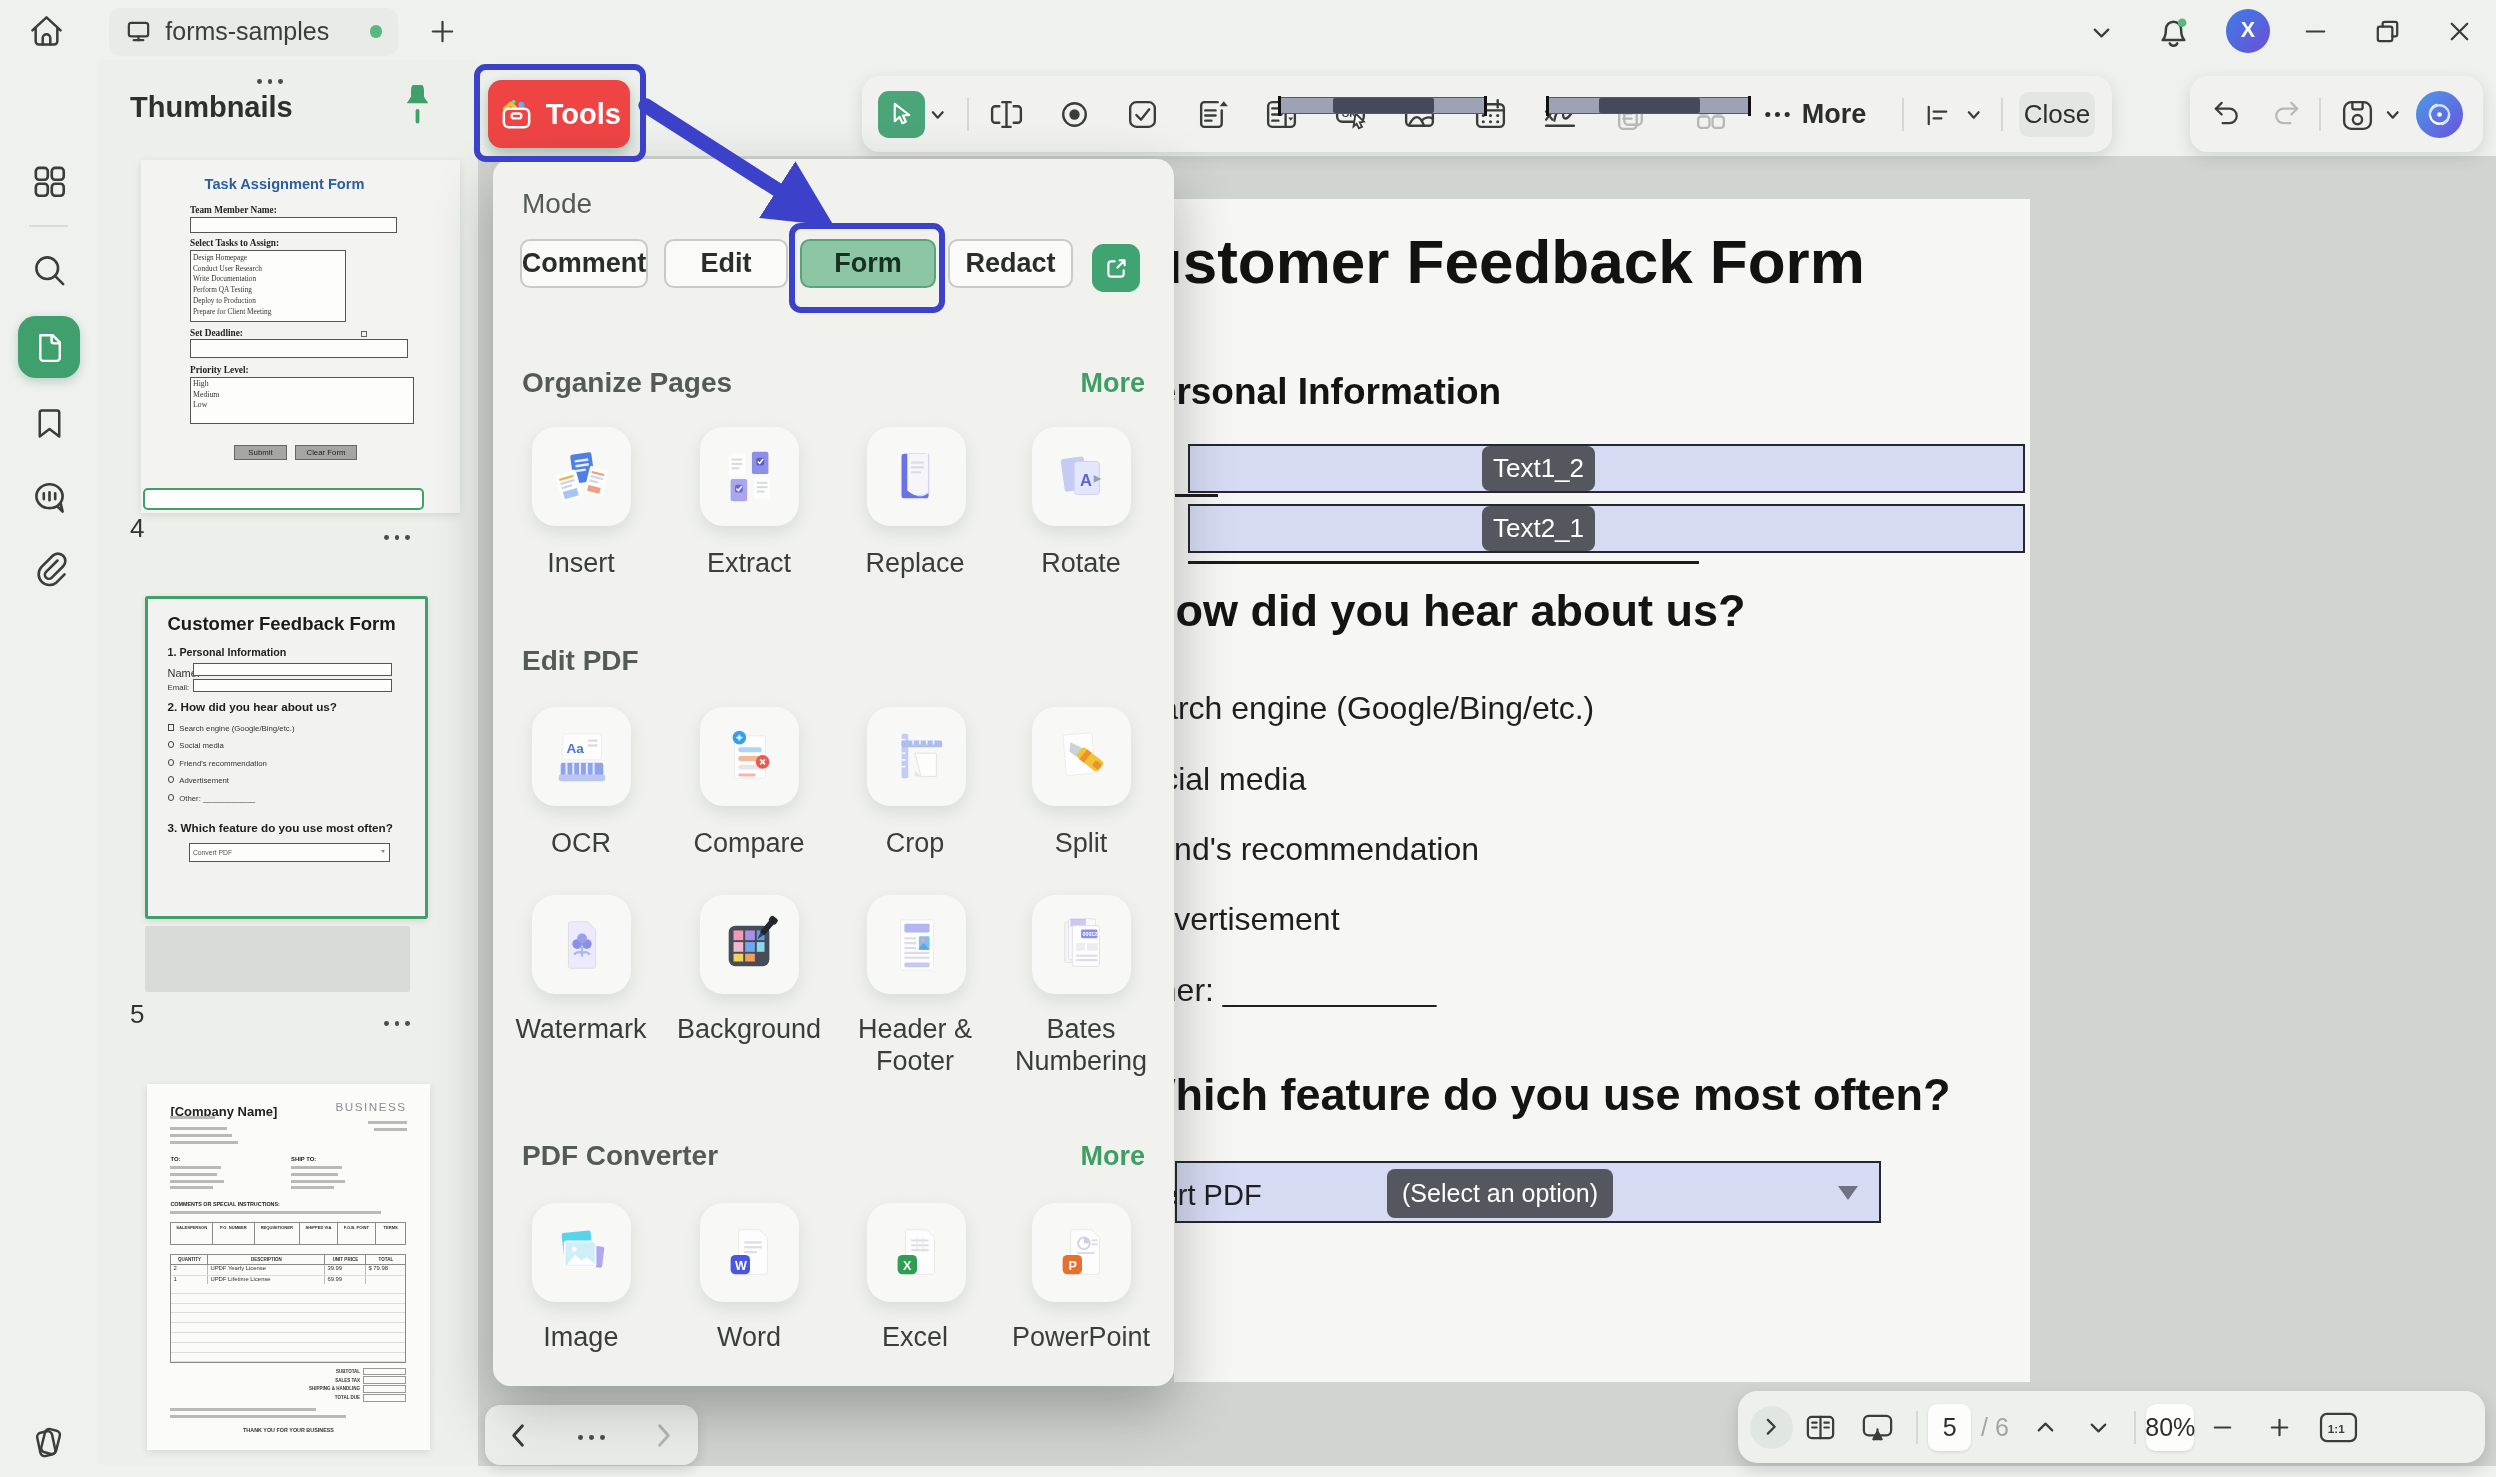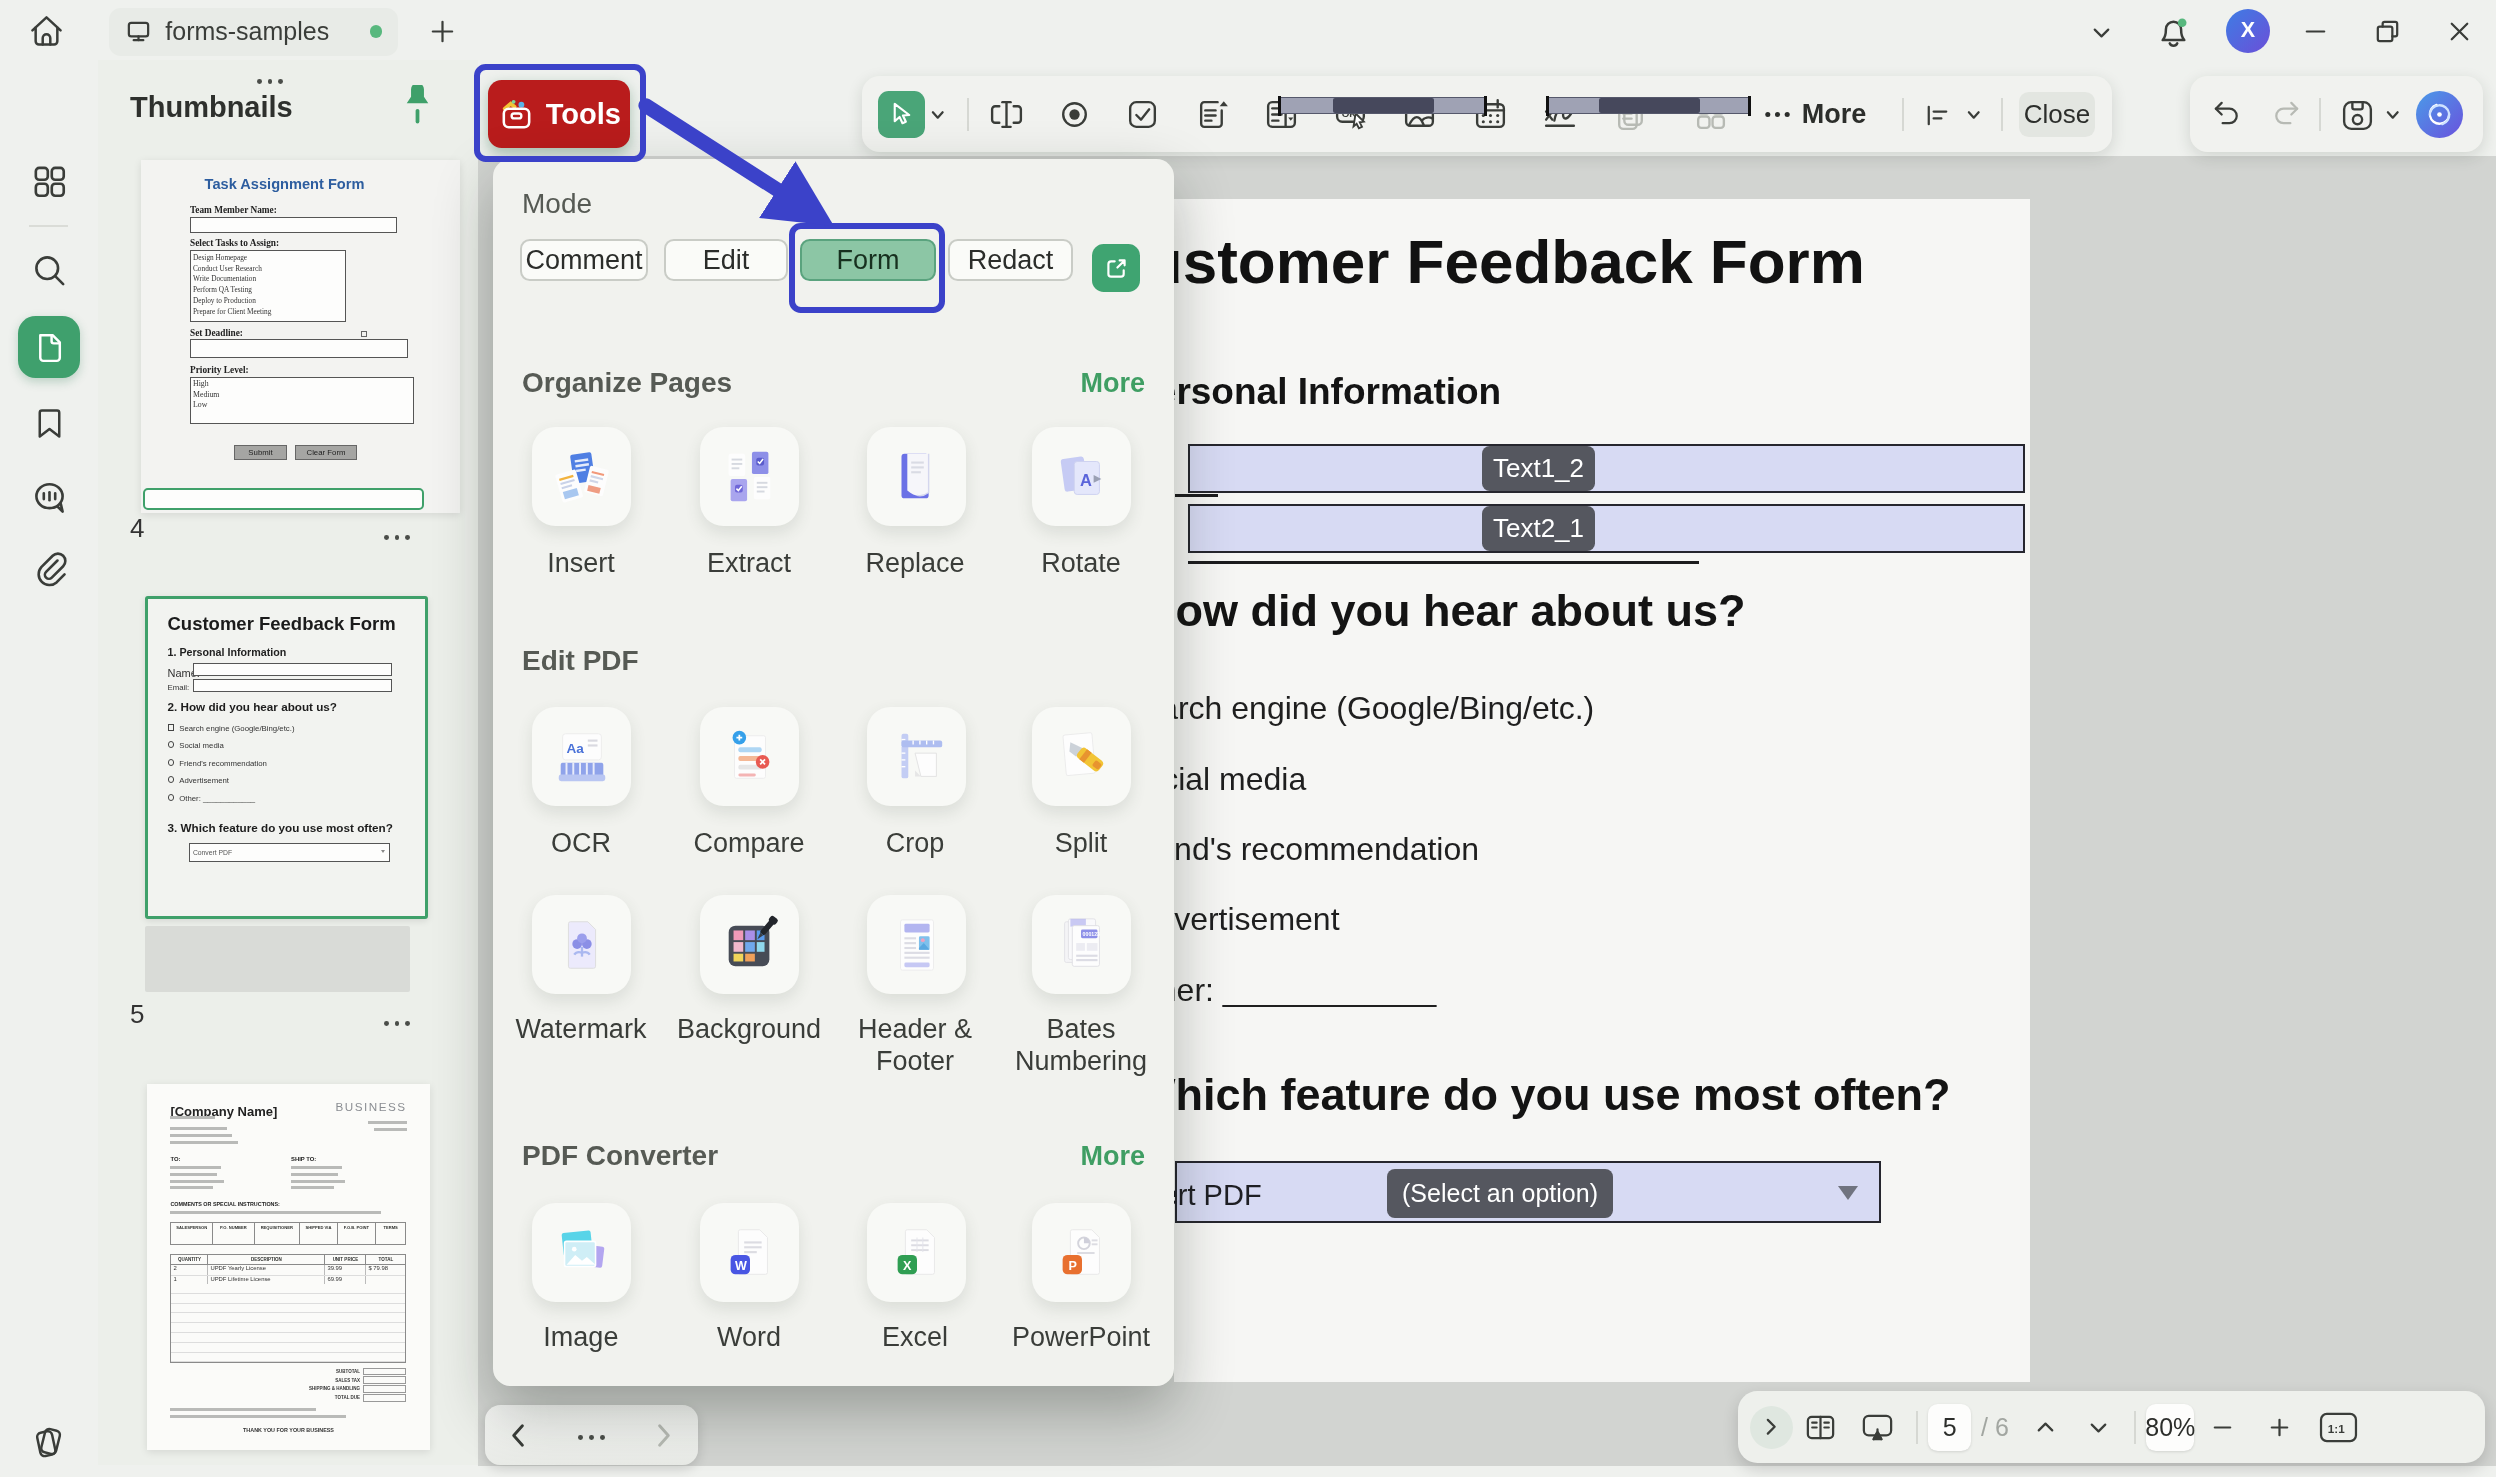--- a/index.html
+++ b/index.html
@@ -35,22 +35,22 @@
   .strip{background:#f1f2ef;border-radius:17.6px;box-shadow:0 4.9px 15.6px rgba(30,40,30,.14)}
   .tdiv{width:2px;height:33px;background:#d6d8d3}
   .tbtn{display:flex;align-items:center;justify-content:center}
   .close-btn{background:#e3e6e1;border-radius:9.8px;font-size:26px;color:#2c2e2b;
              display:flex;align-items:center;justify-content:center}
   
   .panel{left:493px;top:159px;width:681px;height:1227px;background:#f1f2ee;border-radius:17.6px;
          box-shadow:0 23.4px 59px rgba(20,30,20,.30);z-index:40}
   .sec-title{font-size:28px;color:#565a54;font-weight:600}
   .more{font-size:27px;color:#3f9e63;font-weight:600}
-  .mode-btn{height:42px;border:2px solid #c9ccc6;border-radius:9.8px;background:#fafbf8;
-            font-size:27px;font-weight:400;color:#2b2d2a;display:flex;align-items:center;justify-content:center}
+  .mode-btn{height:49px;border:2px solid #c9ccc6;border-radius:9.8px;background:#fafbf8;
+            font-size:27px;font-weight:700;color:#2b2d2a;display:flex;align-items:center;justify-content:center}
   .mode-active{background:#8cc6a5;border-color:#5aa37e;color:#17301f}
   .tile{width:99px;height:99px;border-radius:23.4px;background:#f8f9f6;
         box-shadow:0 6.8px 15.6px rgba(60,70,60,.12);display:flex;align-items:center;justify-content:center}
   .tlabel{width:166px;text-align:center;font-size:27px;color:#3a3d39;line-height:32px}
   .bluebox{border:6.8px solid #3b42c9;border-radius:11.7px;z-index:60}
   
   .docpage{left:1174px;top:199px;width:856px;height:1183px;background:#f6f6f4;z-index:1;overflow:visible}
   .ffield{position:absolute;background:#d7daf3;border:2.4px solid #26262e}
   .fbadge{position:absolute;background:#55575f;border-radius:7.8px;color:#fff;
           display:flex;align-items:center;justify-content:center}
@@ -474,21 +474,21 @@
     <svg class="ic" width="19.5" height="19.5" viewBox="0 0 20 20">
         <polyline points="5,7.5 10,13 15,7.5"></polyline>
       </svg>
   </div>
   <div class="abs tdiv" style="left:1139px;top:21.5px"></div>
   <div class="abs close-btn" style="left:1157px;top:15.6px;width:76px;height:45px">
     <span>Close</span>
   </div>
 </div>
 
-<div class="abs" style="left:488px;top:80px;width:142px;height:68px;border-radius:13.7px;background:#b91c1c;z-index:20;
+<div class="abs" style="left:488px;top:80px;width:142px;height:68px;border-radius:13.7px;background:#ef4444;z-index:20;
             box-shadow:0 5.9px 13.7px rgba(40,110,70,.35);display:flex;align-items:center;justify-content:center">
   <svg width="39" height="39" viewBox="0 0 40 40">
     <path d="M8 14 l6-5 4 3" stroke="#f2c335" stroke-width="4" fill="none" stroke-linecap="round"></path>
     <circle cx="25" cy="10" r="3" fill="#5ab4e8"></circle>
       <circle cx="17" cy="7" r="2" fill="#7fd49a"></circle>
     <rect x="7" y="14" width="26" height="19" rx="5" fill="none" stroke="#fff" stroke-width="2.6"></rect>
     <rect x="15" y="19" width="10" height="5" rx="2.5" fill="none" stroke="#fff" stroke-width="2.4"></rect>
   </svg>
   <span style="color:#fff;font-size:29px;font-weight:700;margin-left:9.8px">Tools</span>
 </div>

